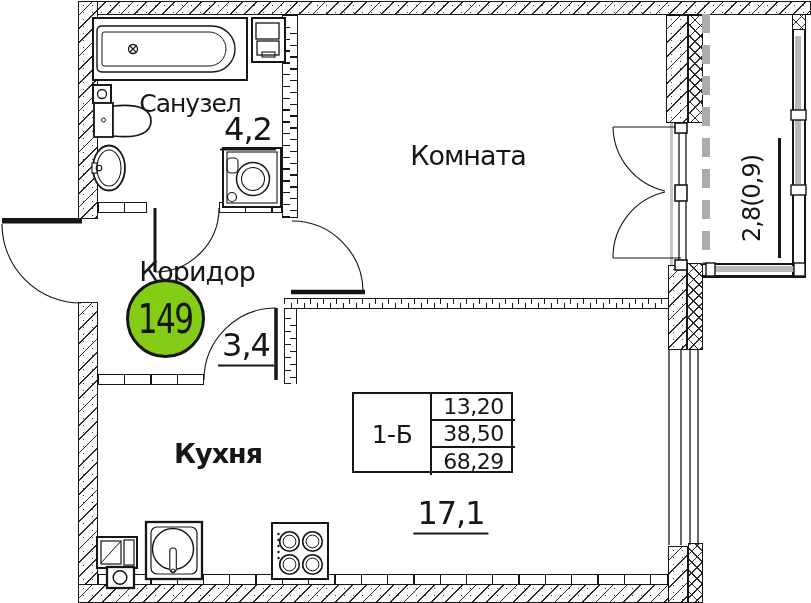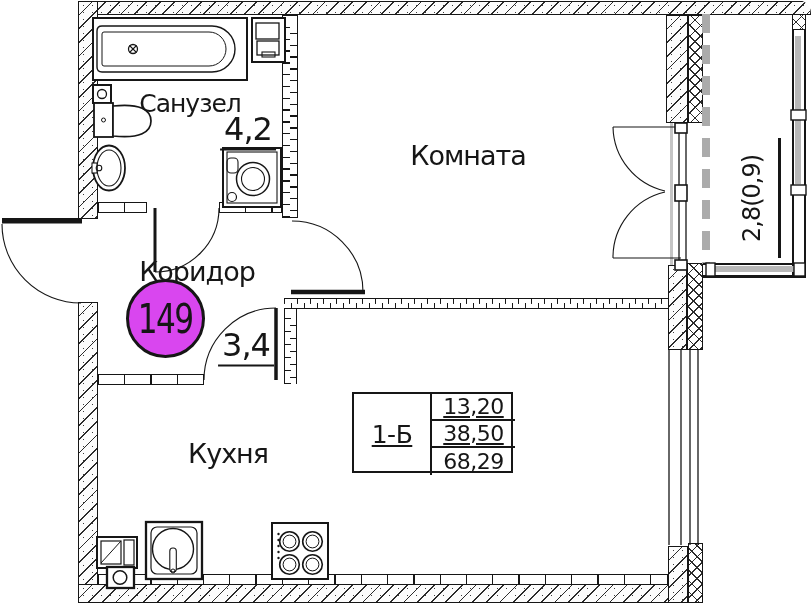--- a/index.html
+++ b/index.html
@@ -1,18 +1,18 @@
 <!DOCTYPE html>
 <html><head>
 <meta charset="utf-8">
 <style>
   html,body{margin:0;padding:0;background:#fff;}
   .plan{
     position:relative;width:811px;height:603px;background:#fff;overflow:hidden;
-    font-family:"DejaVu Sans","Liberation Sans",sans-serif;color:#161616;border-radius:14px;
+    font-family:"DejaVu Sans","Liberation Sans",sans-serif;color:#161616;
   }
   .abs{position:absolute;}
   
   .hatch{
     background-color:#fcfcfc;
     background-image:
       radial-gradient(circle,#3c3c3c 0.7px,transparent 0.9px),
       repeating-linear-gradient(135deg,transparent 0 8.5px,#2b2b2b 8.5px 9.7px);
     background-size:9px 7px,auto;
     border:1.3px solid #161616;box-sizing:border-box;
@@ -65,34 +65,34 @@
   }
   .dash-v{background-image:repeating-linear-gradient(180deg,#ababab 0 19px,transparent 19px 31px);}
   .gray{background:#b8b8b8;}
   .blackline{background:#161616;}
 
   .lbl{position:absolute;white-space:nowrap;letter-spacing:-1px;transform:translate(-50%,-50%);}
   .room-lbl{font-size:27px;}
   .area-lbl{font-size:32px;border-bottom:2.2px solid #161616;padding:0 4px 1px 4px;}
   .apt-circle{
     position:absolute;left:126px;top:279px;width:73px;height:73px;border:3px solid #161616;
-    border-radius:50%;display:flex;align-items:center;justify-content:center;background:#d946ef;
+    border-radius:50%;display:flex;align-items:center;justify-content:center;background:#84cc16;
   }
   .apt-num{font-size:40px;letter-spacing:-2px;transform:scaleX(0.78);}
   .balcony-area{
     position:absolute;left:738px;top:134px;width:40px;height:128px;
     writing-mode:vertical-rl;transform:rotate(180deg);
     font-size:24px;letter-spacing:-1px;text-align:center;
   }
   .info-table{
     position:absolute;left:352px;top:392px;width:161px;height:81px;
     display:grid;grid-template-columns:78px 83px;grid-template-rows:27px 27px 27px;
     border:2.2px solid #161616;box-sizing:border-box;background:#fff;font-size:22px;
   }
-  .info-table .tcell{display:flex;align-items:center;justify-content:center;box-sizing:border-box;letter-spacing:-0.5px;text-decoration:underline;}
+  .info-table .tcell{display:flex;align-items:center;justify-content:center;box-sizing:border-box;letter-spacing:-0.5px;}
   .cell-type{grid-row:1/4;border-right:2.2px solid #161616;font-size:25px;text-align:right;}
   .cell-mid{border-bottom:2.2px solid #161616;}
   svg.overlay{position:absolute;left:0;top:0;z-index:5;pointer-events:none;}
   .txt{z-index:6;}
 </style>
 </head>
 <body>
 
 <div class="plan">
 
@@ -262,21 +262,22 @@
   </svg>
 
   <div class="lbl room-lbl txt" style="left:190px;top:103px;font-size:25px;">Санузел</div>
   <div class="lbl area-lbl txt" style="left:248px;top:130px;">4,2</div>
 
   <div class="lbl room-lbl txt" style="left:468px;top:155px;">Комната</div>
 
   <div class="lbl room-lbl txt" style="left:197px;top:271px;">Коридор</div>
   <div class="lbl area-lbl txt" style="left:246px;top:346px;">3,4</div>
 
-  <div class="lbl room-lbl txt" style="left:228px;top:453px;">Кухня</div>
+  <div class="lbl room-lbl txt" style="left:218px;top:453px;font-weight:bold;">Кухня</div>
+  <div class="lbl area-lbl txt" style="left:451px;top:514px;">17,1</div>
 
   <div class="apt-circle txt">
     <span class="apt-num">149</span>
   </div>
 
   <div class="balcony-area txt">2,8(0,9)</div>
   <div class="abs blackline txt" style="left:778px;top:138px;width:2.5px;height:120px;"></div>
 
   <div class="info-table txt">
     <div class="tcell cell-type">1-Б</div>

